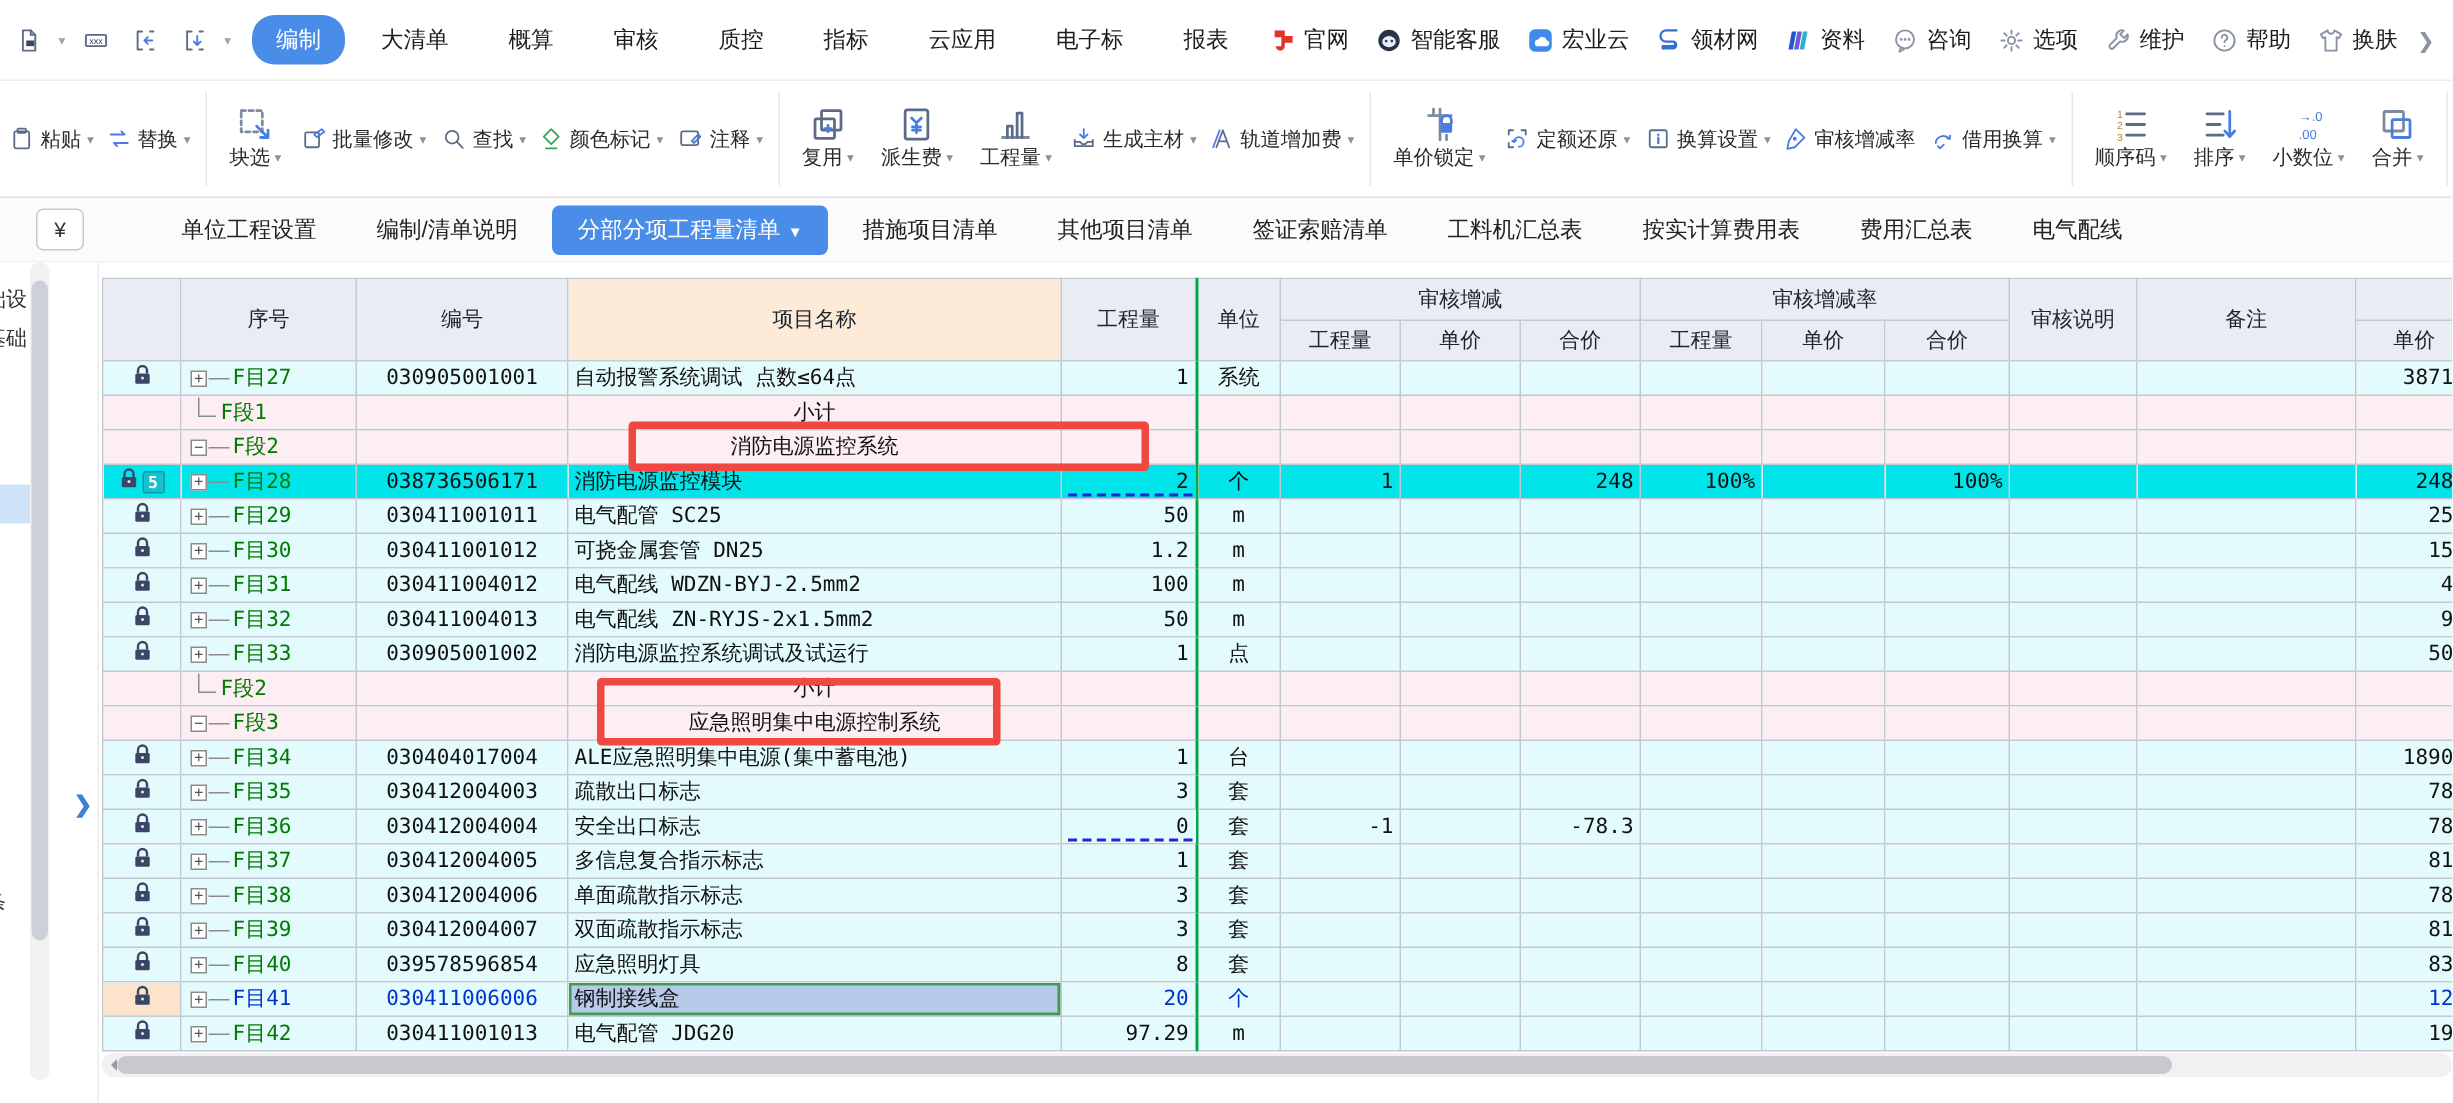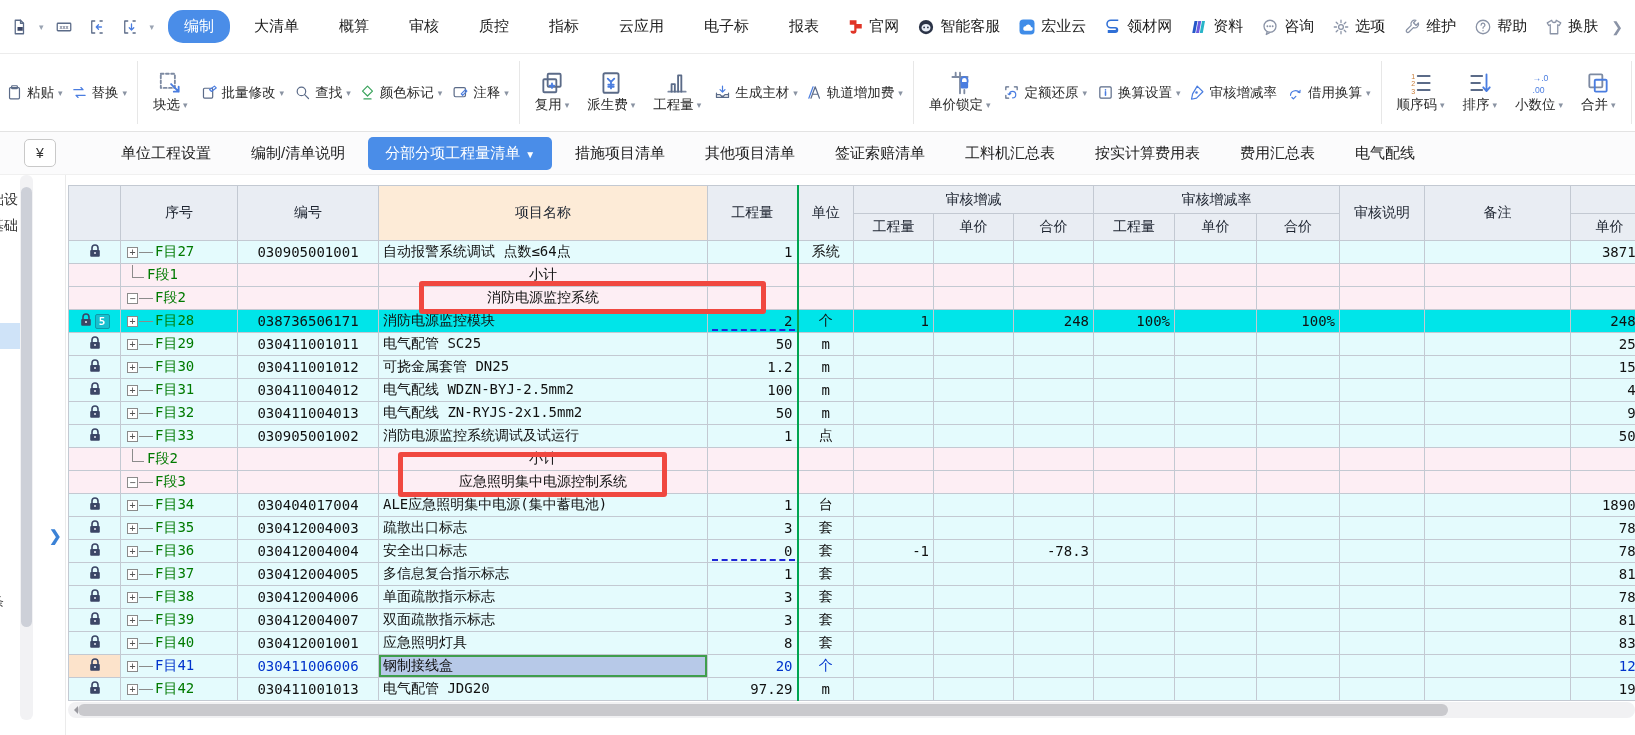--- a/index.html
+++ b/index.html
@@ -1106,21 +1106,21 @@
                     <rect x="1.2" y="6" width="9.6" height="6.8" rx="1" fill="#3b4666"></rect>
                     <circle cx="6" cy="9" r="1" fill="#e8e8f4"></circle>
                   </svg></span></td>
               <td class="c-tree">
                 <span class="treewrap">
                   <span class="tbox">+</span>
                   <span class="tdash"></span>
                   <span class="tlabel">F目40</span>
                 </span>
               </td>
-              <td class="c-code">030412001001</td>
+              <td class="c-code">039578596854</td>
               <td class="c-name">应急照明灯具</td>
               <td class="c-qty">8</td>
               <td class="c-unit">套</td>
               <td class="c-num"></td>
               <td class="c-num"></td>
               <td class="c-num"></td>
               <td class="c-num"></td>
               <td class="c-num"></td>
               <td class="c-num"></td>
               <td class="c-note"></td>

